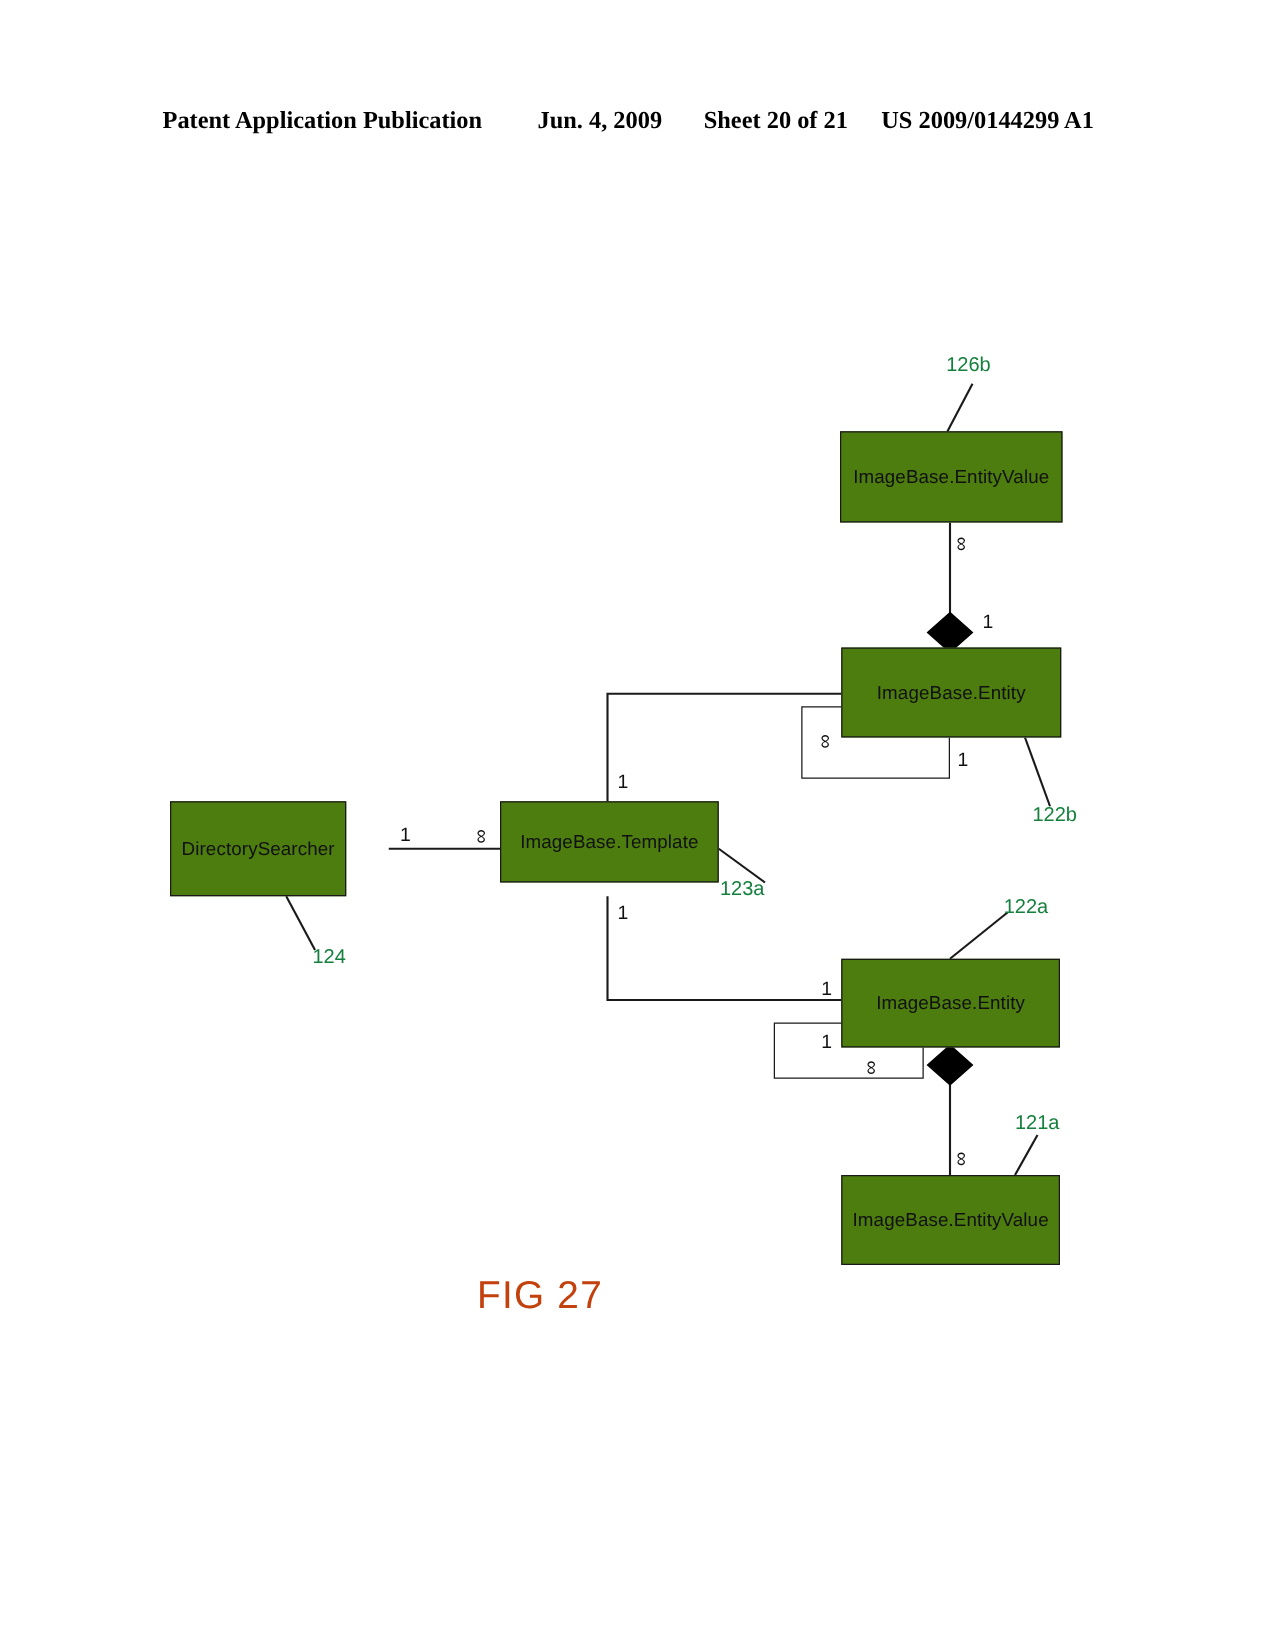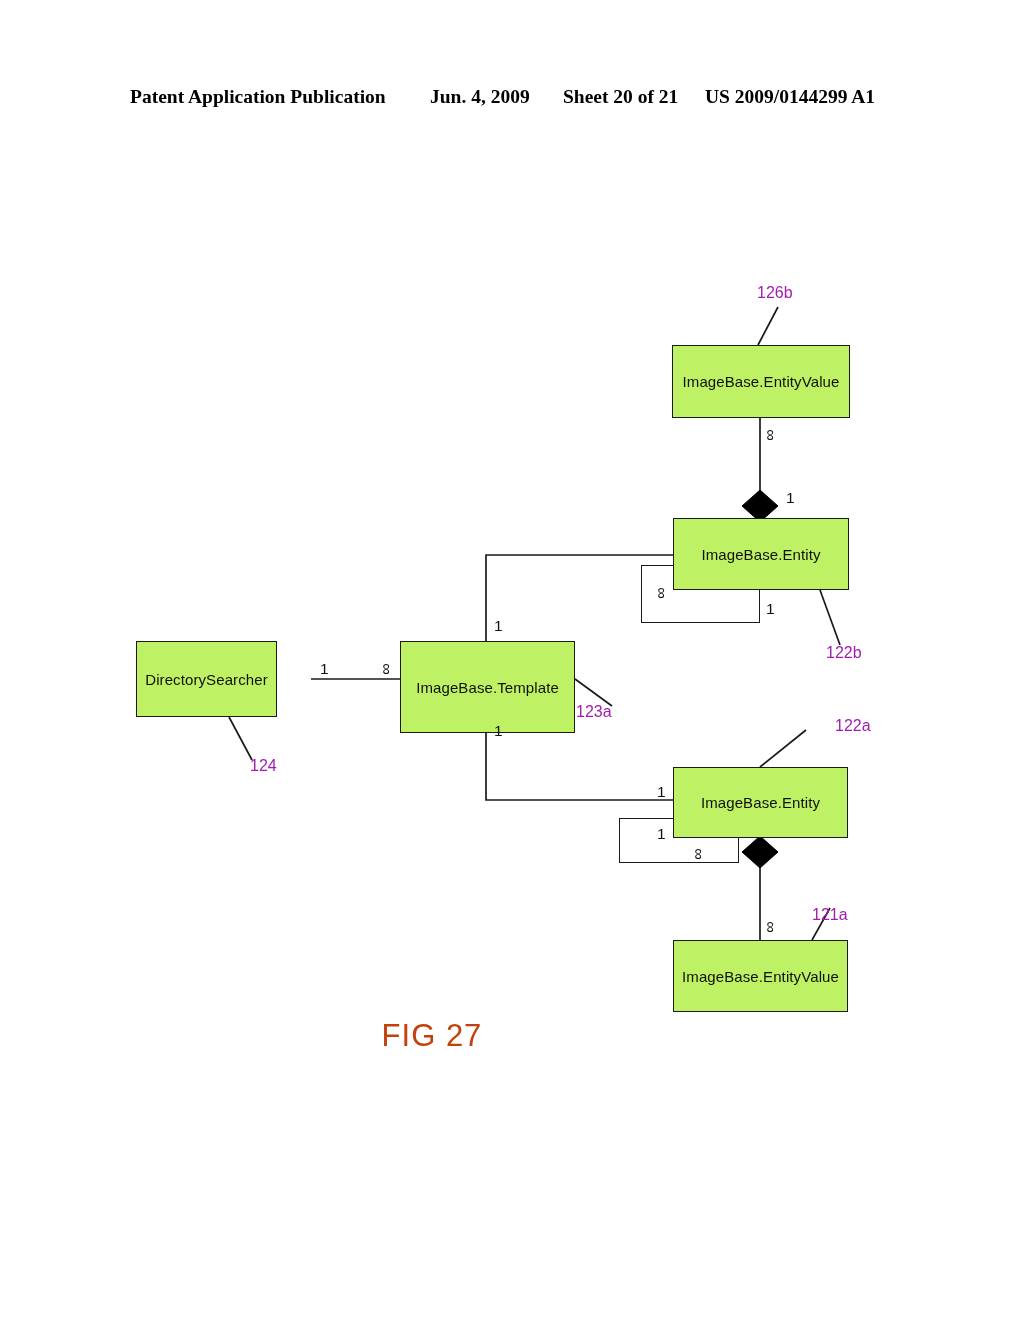--- a/index.html
+++ b/index.html
@@ -53,21 +53,21 @@
     left: 0;
     width: 1024px;
     height: 1320px;
   }
 
   
   .uml-box {
     position: absolute;
     box-sizing: border-box;
     border: 1.6px solid #1a1a1a;
-    background: #bef264;
+    background: #4d7c0f;
     display: flex;
     align-items: center;
     justify-content: center;
     font-size: 15px;
     color: #111111;
     letter-spacing: 0.1px;
     z-index: 3;
   }
 
   
@@ -96,21 +96,21 @@
   .mult.inf {
     transform: rotate(-90deg);
     transform-origin: center center;
     font-size: 16px;
   }
 
   
   .ref {
     position: absolute;
     font-size: 16px;
-    color: #a21caf;
+    color: #15803d;
     z-index: 4;
     line-height: 1;
     white-space: nowrap;
   }
 
   
   #fig-caption {
     position: absolute;
     left: 0;
     top: 1018px;
@@ -174,21 +174,21 @@
   </div>
 
   <div class="uml-box" style="left:673px; top:518px; width:176px; height:72px;">
     <span>ImageBase.Entity</span>
   </div>
 
   <div class="uml-box" style="left:136px; top:641px; width:141px; height:76px;">
     <span>DirectorySearcher</span>
   </div>
 
-  <div class="uml-box" style="left:400px; top:641px; width:175px; height:92px;">
+  <div class="uml-box" style="left:400px; top:641px; width:175px; height:65px;">
     <span>ImageBase.Template</span>
   </div>
 
   <div class="uml-box" style="left:673px; top:767px; width:175px; height:71px;">
     <span>ImageBase.Entity</span>
   </div>
 
   <div class="uml-box" style="left:673px; top:940px; width:175px; height:72px;">
     <span>ImageBase.EntityValue</span>
   </div>
@@ -218,19 +218,19 @@
   <span class="mult inf" style="left:764px; top:919px;">∞</span>
 
   <span class="ref" style="left:757px; top:285px;">126b</span>
 
   <span class="ref" style="left:826px; top:645px;">122b</span>
 
   <span class="ref" style="left:250px; top:758px;">124</span>
 
   <span class="ref" style="left:576px; top:704px;">123a</span>
 
-  <span class="ref" style="left:803px; top:718px;margin-left:32px;">122a</span>
-
-  <span class="ref" style="left:812px; top:891px;margin-top:16px;">121a</span>
+  <span class="ref" style="left:803px; top:718px;">122a</span>
+
+  <span class="ref" style="left:812px; top:891px;">121a</span>
 
 </div>
 
 <div id="fig-caption">FIG 27</div>
 
 </body></html>

